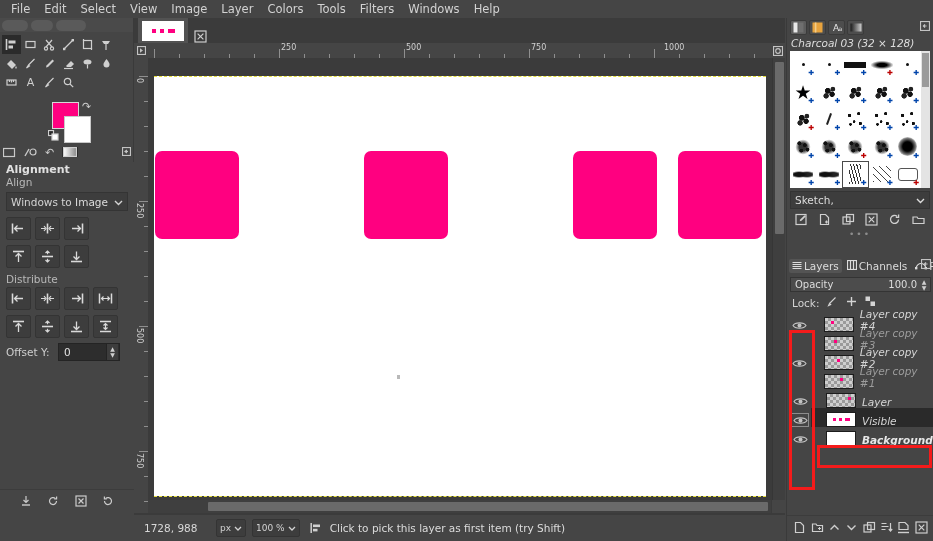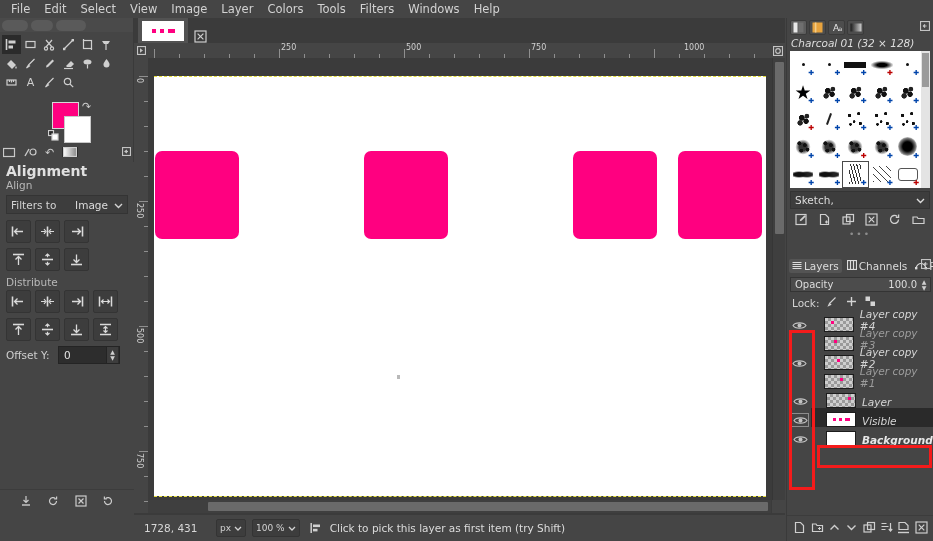--- a/index.html
+++ b/index.html
@@ -57,21 +57,21 @@
   }
   .tb-bottombar .bi{ color:#c9c9c9; display:flex; align-items:center;}
   .tb-bottombar .bi.sel{ background:#2b2b2b; padding:0 1px;}
   .tb-bottombar .menu-btn{ position:absolute; right:3px; top:2px; }
 
   
   .tooloptions{
     position:absolute; left:0; top:144px; width:134px; height:371px;
     background:#454545; padding:0 4px;
   }
-  .to-title{ font-weight:bold; color:#e0e0e0; font-size:14px; padding:1px 0 0 2px;}
+  .to-title{ font-weight:bold; color:#e0e0e0; font-size:11px; padding:1px 0 0 2px;}
   .to-sub{ color:#b8b8b8; font-size:10.5px; padding:0 0 2px 2px;}
   .combo{
     height:19px; background:#3d3d3d; border:1px solid #343434;
     display:flex; align-items:center; justify-content:space-between;
     padding:0 4px; margin:2px 2px 6px 2px; font-size:10.5px; color:#d3d3d3;
   }
   .combo .val{ color:#dcdcdc; margin-right:2px;}
   .combo .chev{ margin-left:4px; }
   .btnrow{ display:flex; gap:4px; margin:0 0 5px 2px; }
   .abtn{
@@ -473,21 +473,21 @@
             <path d="M3 4.5h3M5 3l-2 1.5L5 6"></path>
           </svg>
       </div>
     </div>
 
     <div class="tooloptions">
       <div class="to-title">Alignment</div>
       <div class="to-sub">Align</div>
 
       <div class="combo">
-        <span>Filters to</span>
+        <span>Windows to</span>
         <span style="display:flex;align-items:center;">
           <span class="val">Image</span>
           <span class="chev">
             <svg width="9" height="6" viewBox="0 0 9 6">
                 <path d="M1 1l3.5 3.5L8 1" stroke-width="1.4"></path>
               </svg>
           </span>
         </span>
       </div>
 
@@ -672,21 +672,21 @@
         <div class="rtick" style="left: 306px; height: 4px;"></div>
         <div class="rtick" style="left: 331px; height: 4px;"></div>
         <div class="rtick" style="left: 356px; height: 4px;"></div>
         <div class="rtick" style="left: 381px; height: 9px;"></div>
         <div class="rlbl" style="left: 383px;">750</div>
         <div class="rtick" style="left: 406px; height: 4px;"></div>
         <div class="rtick" style="left: 431px; height: 4px;"></div>
         <div class="rtick" style="left: 456px; height: 4px;"></div>
         <div class="rtick" style="left: 481px; height: 4px;"></div>
         <div class="rtick" style="left: 506px; height: 9px;"></div>
-        <div class="rlbl" style="left: 536px;">1000</div>
+        <div class="rlbl" style="left: 516px;">1000</div>
         <div class="rtick" style="left: 531px; height: 4px;"></div>
         <div class="rtick" style="left: 556px; height: 4px;"></div>
         <div class="rtick" style="left: 581px; height: 4px;"></div>
         <div class="rtick" style="left: 606px; height: 4px;"></div>
       </div>
     <div class="ruler-v" id="ruler-v">
         <div class="rtick-v" style="top: 18px; width: 9px;"></div>
         <div class="rlbl-v" style="top: 20px;">0</div>
         <div class="rtick-v" style="top: 43px; width: 4px;"></div>
         <div class="rtick-v" style="top: 68px; width: 4px;"></div>
@@ -733,21 +733,21 @@
 
     <div class="vscroll">
       <div class="thumb"></div>
     </div>
     <div class="hscroll">
       <div class="thumb"></div>
     </div>
     <div class="nav-corner"></div>
 
     <div class="statusbar">
-      <div class="status-pos">1728, 431</div>
+      <div class="status-pos">1728, 988</div>
       <div class="unitcombo">
         <span>px</span>
         <span>
           <svg width="8" height="5" viewBox="0 0 8 5">
               <path d="M1 1l3 3 3-3" stroke-width="1.3"></path>
             </svg>
         </span>
       </div>
       <div class="unitcombo">
         <span>100 %</span>
@@ -802,21 +802,21 @@
       </div>
       <div class="dock-menu">
         <svg width="10" height="10" viewBox="0 0 10 10">
             <rect x="0.5" y="0.5" width="9" height="9"></rect>
             <path d="M3.4 5h3.2M5 3.4L3.4 5 5 6.6"></path>
           </svg>
       </div>
     </div>
 
 
-    <div class="brush-name">Charcoal 01 (32 × 128)</div>
+    <div class="brush-name">Charcoal 03 (32 × 128)</div>
 
     <div class="brush-grid-wrap">
       <div class="brush-grid" id="brush-grid">
           <div class="bcell">
             <div style="width:3px;height:3px;background:#111;border-radius:50%"></div>
             <div class="bcorner" style="color:#04a">✚</div>
           </div>
           <div class="bcell">
             <div style="width:3px;height:3px;background:#111;border-radius:50%"></div>
             <div class="bcorner" style="color:#04a">✚</div>

